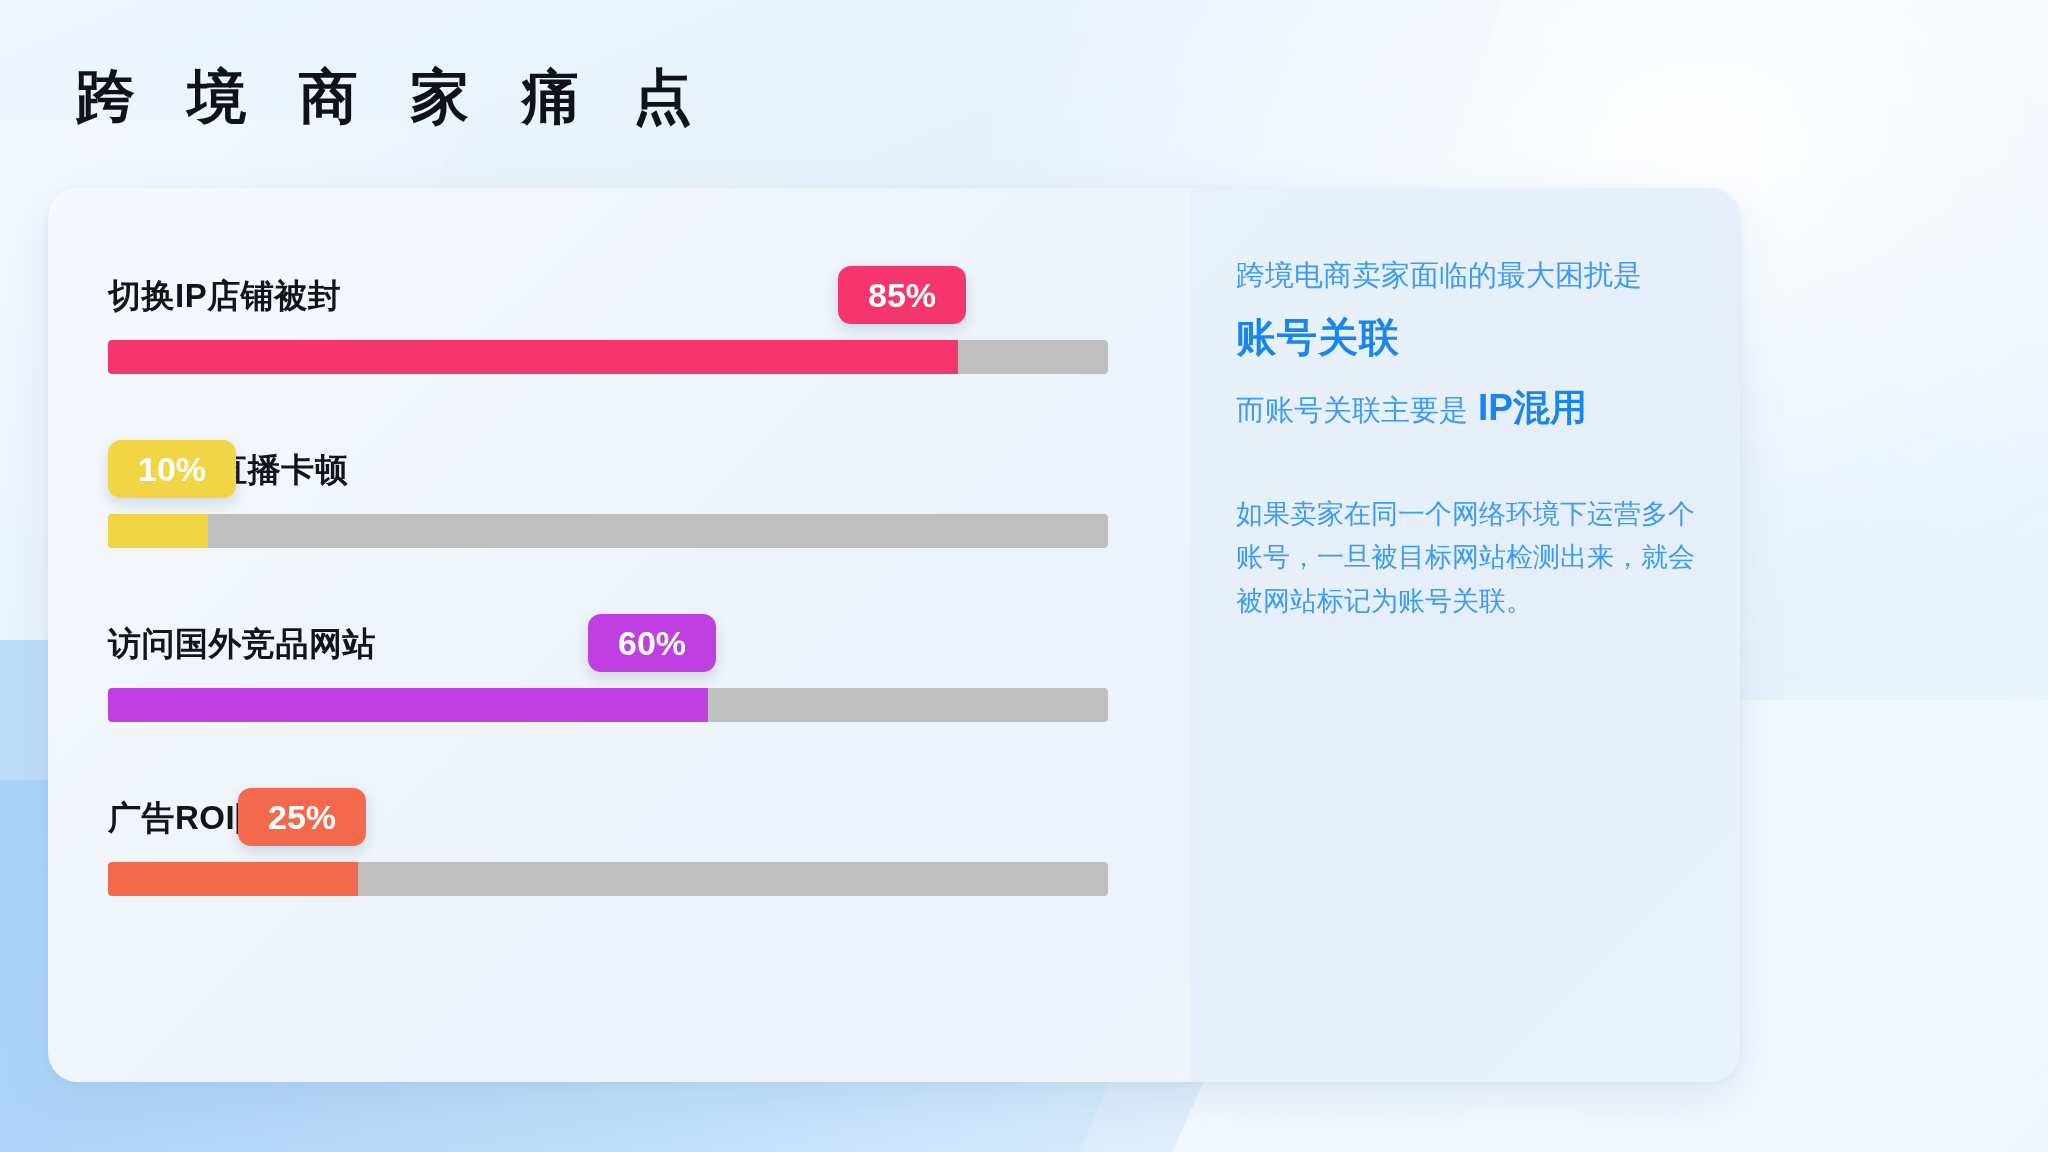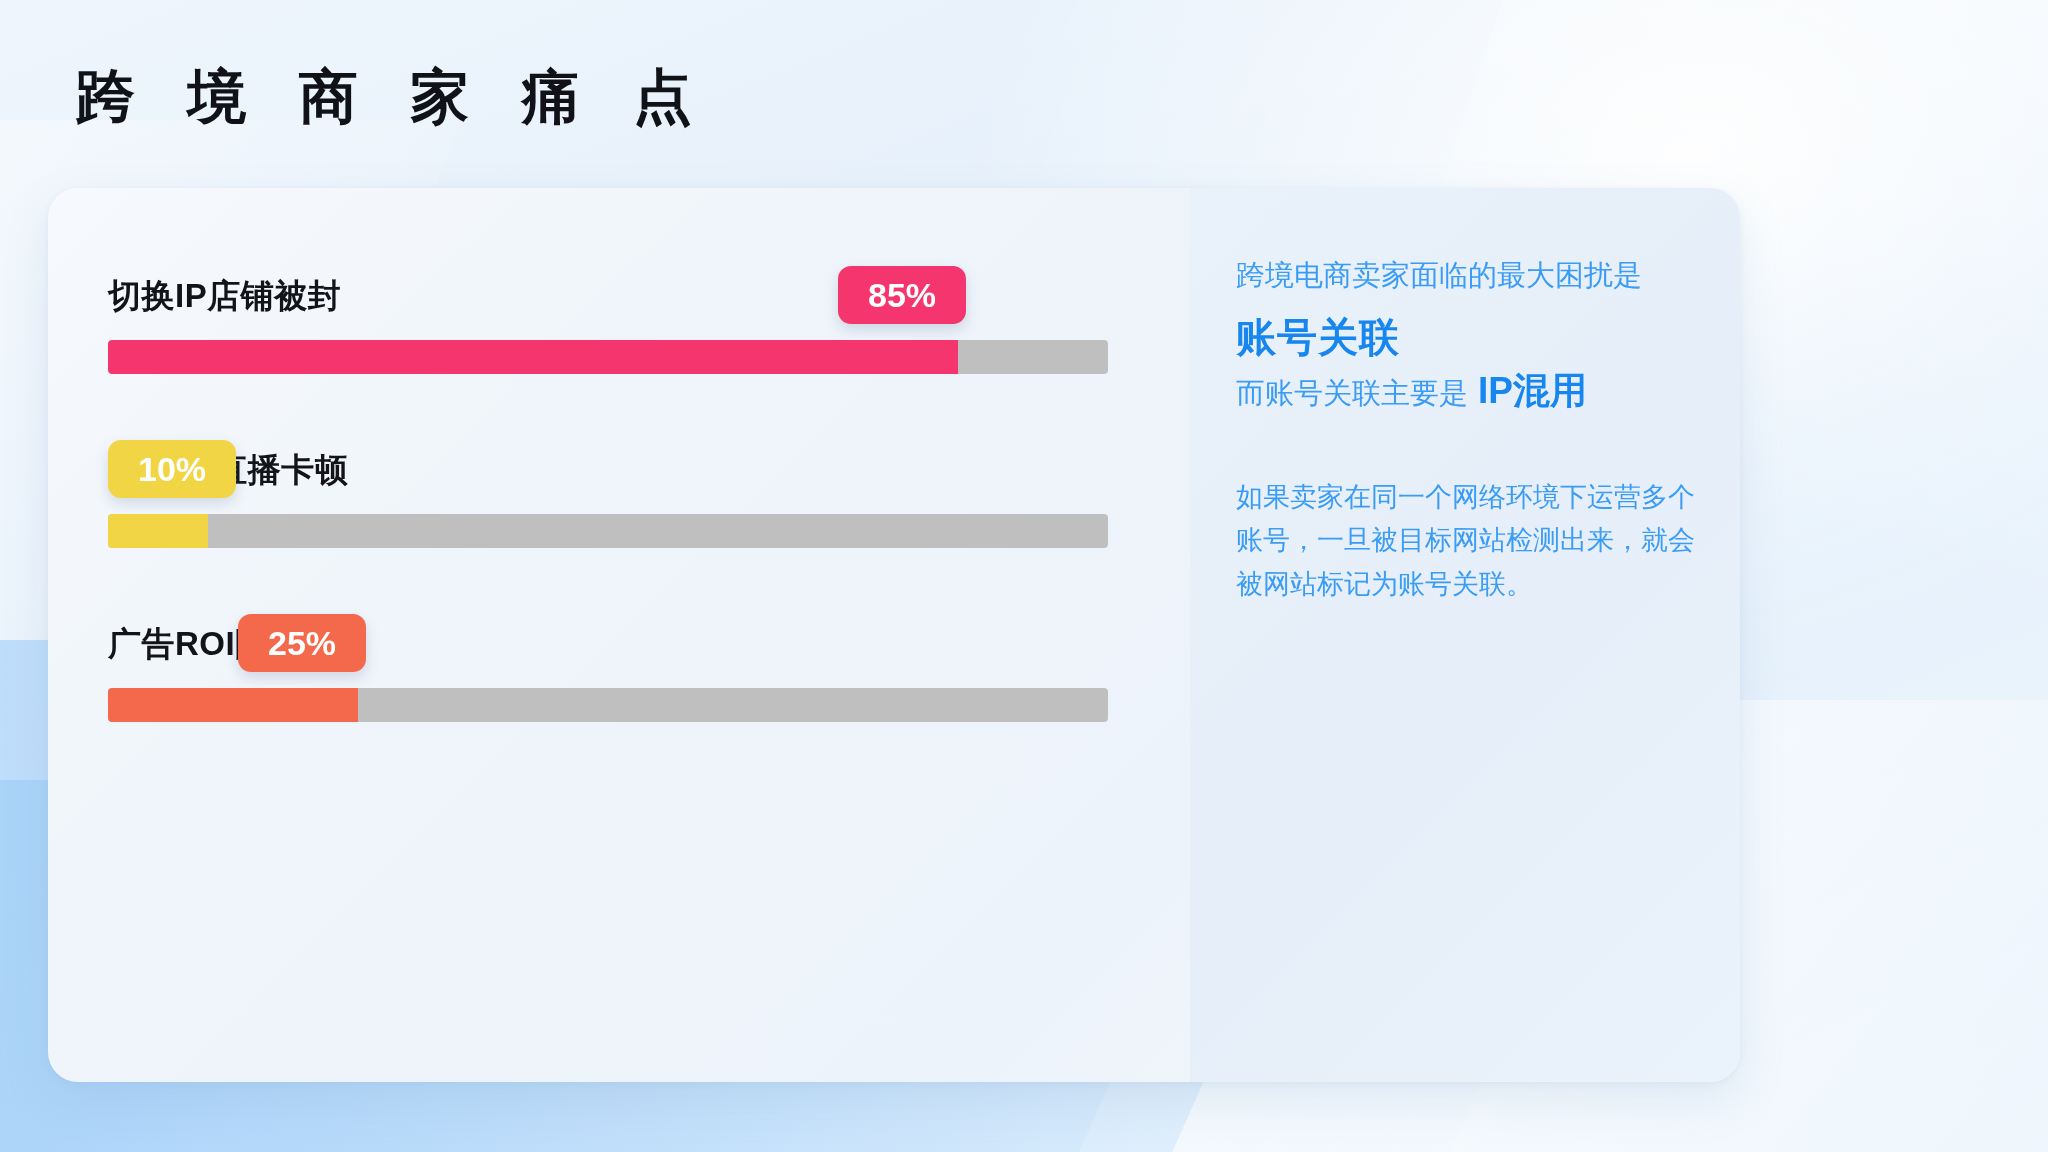--- a/index.html
+++ b/index.html
@@ -115,21 +115,21 @@
     border-radius:4px 0 0 4px;
   }
   .rt-lead{
     font-size:29px; line-height:1.5; color:#3b9cf5; font-weight:500;
   }
   .rt-big{
     font-size:40px; font-weight:bold; color:#1886ef;
     margin-top:12px; letter-spacing:1px;
   }
   .rt-mid{
-    font-size:29px; color:#3b9cf5; margin-top:1px;
+    font-size:29px; color:#3b9cf5; margin-top:18px;
     display:flex; align-items:baseline; gap:10px; font-weight:500;
   }
   .rt-mid b{ font-size:37px; color:#1886ef; font-weight:bold; }
 
   .rt-para{
     font-size:27px; line-height:1.62; color:#3b9cf5;
     margin-top:60px; font-weight:500;
   }
   .rt-para.strong{ font-weight:bold; color:#1f8bf0; }
 </style>
@@ -163,20 +163,29 @@
     <div class="bar-row">
       <div class="bar-head">
         <span class="bar-label">TikTok直播卡顿</span>
         <span class="bar-badge" id="badge1" style="background: rgb(242, 213, 68); left: 0px;">10%</span>
       </div>
       <div class="bar-track">
         <div class="bar-fill" id="fill1" style="width: 10%; background: rgb(242, 213, 68);"></div>
       </div>
     </div>
 
+    <div class="bar-row">
+      <div class="bar-head">
+        <span class="bar-label">访问国外竞品网站</span>
+        <span class="bar-badge" id="badge2" style="background: rgb(191, 63, 224); left: 480px;">60%</span>
+      </div>
+      <div class="bar-track">
+        <div class="bar-fill" id="fill2" style="width: 60%; background: rgb(191, 63, 224);"></div>
+      </div>
+    </div>
 
     <div class="bar-row">
       <div class="bar-head">
         <span class="bar-label">广告ROI降低</span>
         <span class="bar-badge" id="badge3" style="background: rgb(244, 105, 75); left: 130px;">25%</span>
       </div>
       <div class="bar-track">
         <div class="bar-fill" id="fill3" style="width: 25%; background: rgb(244, 105, 75);"></div>
       </div>
     </div>

